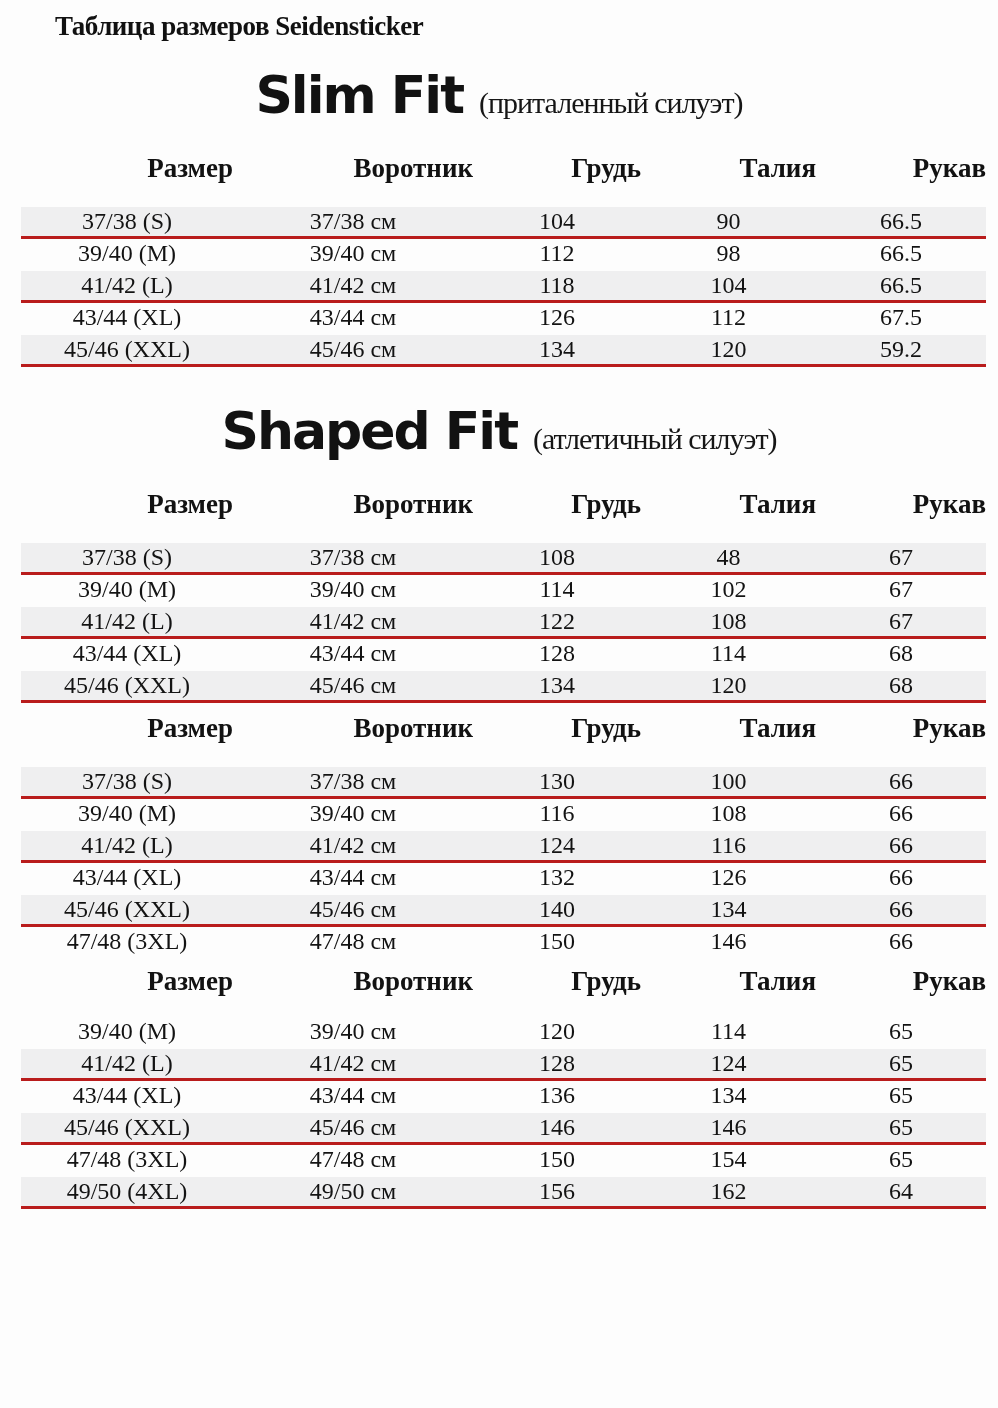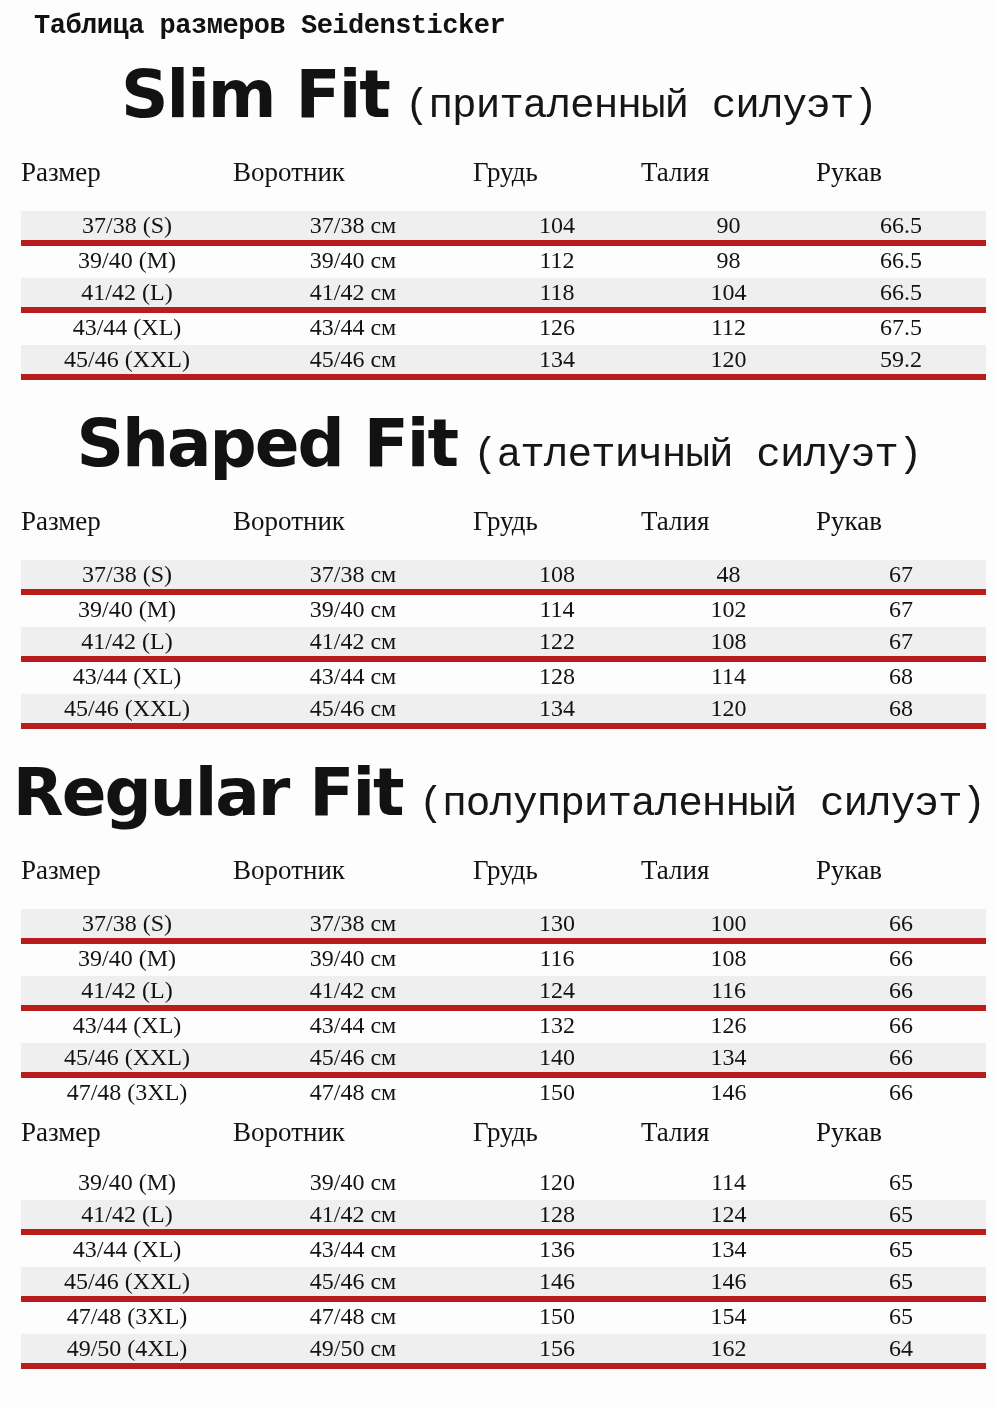--- a/index.html
+++ b/index.html
@@ -4,83 +4,83 @@
 <style>
   html, body { margin:0; padding:0; }
   body {
     width: 998px; height: 1408px;
     background: #fdfdfd;
     color: #151515;
     font-family: "Liberation Serif", serif;
     overflow: hidden;
   }
   .page-title {
-    font-family: Liberation Mono, monospace;
+    font-family: Liberation Serif, serif;
     font-weight: 700;
     font-size: 27px;
     letter-spacing: -0.5px;
-    margin: 10px 0 0 34px;
+    margin: 10px 0 0 55px;
     line-height: 33px;
     color: #111;
   }
   .fit-section { margin: 0; }
   .fit-heading {
     text-align: center;
     margin: 34px 0 8px 0;
     line-height: 60px;
     font-weight: normal;
     white-space: nowrap;
   }
   .fit-section:first-of-type .fit-heading { margin-top: 22px; }
   .fit-name {
     font-family: "DejaVu Sans", sans-serif;
     font-weight: 700;
-    font-size: 66px;
+    font-size: 52px;
     letter-spacing: -2px;
     color: #121212;
   }
   .fit-sub {
-    font-family: Liberation Mono, monospace;
+    font-family: Liberation Serif, serif;
     font-weight: 400;
-    font-size: 41px;
+    font-size: 30px;
     letter-spacing: -1px;
     margin-left: 10px;
     color: #161616;
   }
   table.size-table {
     border-collapse: collapse;
     table-layout: fixed;
     width: 965px;
     margin-left: 21px;
   }
   col.c-size   { width: 212px; }
   col.c-collar { width: 240px; }
   col.c-chest  { width: 168px; }
   col.c-waist  { width: 175px; }
   col.c-sleeve { width: 170px; }
   th {
     font-family: "Liberation Serif", serif;
     font-size: 27px;
-    font-weight: normal;
-    text-align: left;
+    font-weight: bold;
+    text-align: right;
     padding: 10px 0 20px 0;
     color: #121212;
   }
   td {
     font-size: 24px;
     text-align: center;
     height: 29px;
     padding: 0;
     color: #131313;
     white-space: nowrap;
   }
   tr.shaded td {
     background: var(--stripe, #efeff0);
     border-top: 3px solid #fdfdfd;
-    border-bottom: 6px solid #b91c1c;
+    border-bottom: 3px solid #b91c1c;
   }
 </style>
 </head>
 <body style="--stripe: #efeff0; background: rgb(253, 253, 253);">
 
 <h1 class="page-title">Таблица размеров Seidensticker</h1>
 
 <section class="fit-section">
   <h2 class="fit-heading">
     <span class="fit-name">Slim Fit</span>
@@ -199,24 +199,20 @@
           <td>45/46 см</td>
           <td>134</td>
           <td>120</td>
           <td>68</td>
         </tr>
       </tbody>
   </table>
 </section>
 
 <section class="fit-section">
-  <h2 class="fit-heading">
-    <span class="fit-name">Regular Fit</span>
-    <span class="fit-sub">(полуприталенный силуэт)</span>
-  </h2>
   <table class="size-table">
     <colgroup>
         <col class="c-size">
         <col class="c-collar">
         <col class="c-chest">
         <col class="c-waist">
         <col class="c-sleeve">
       </colgroup>
     <thead>
       <tr>

